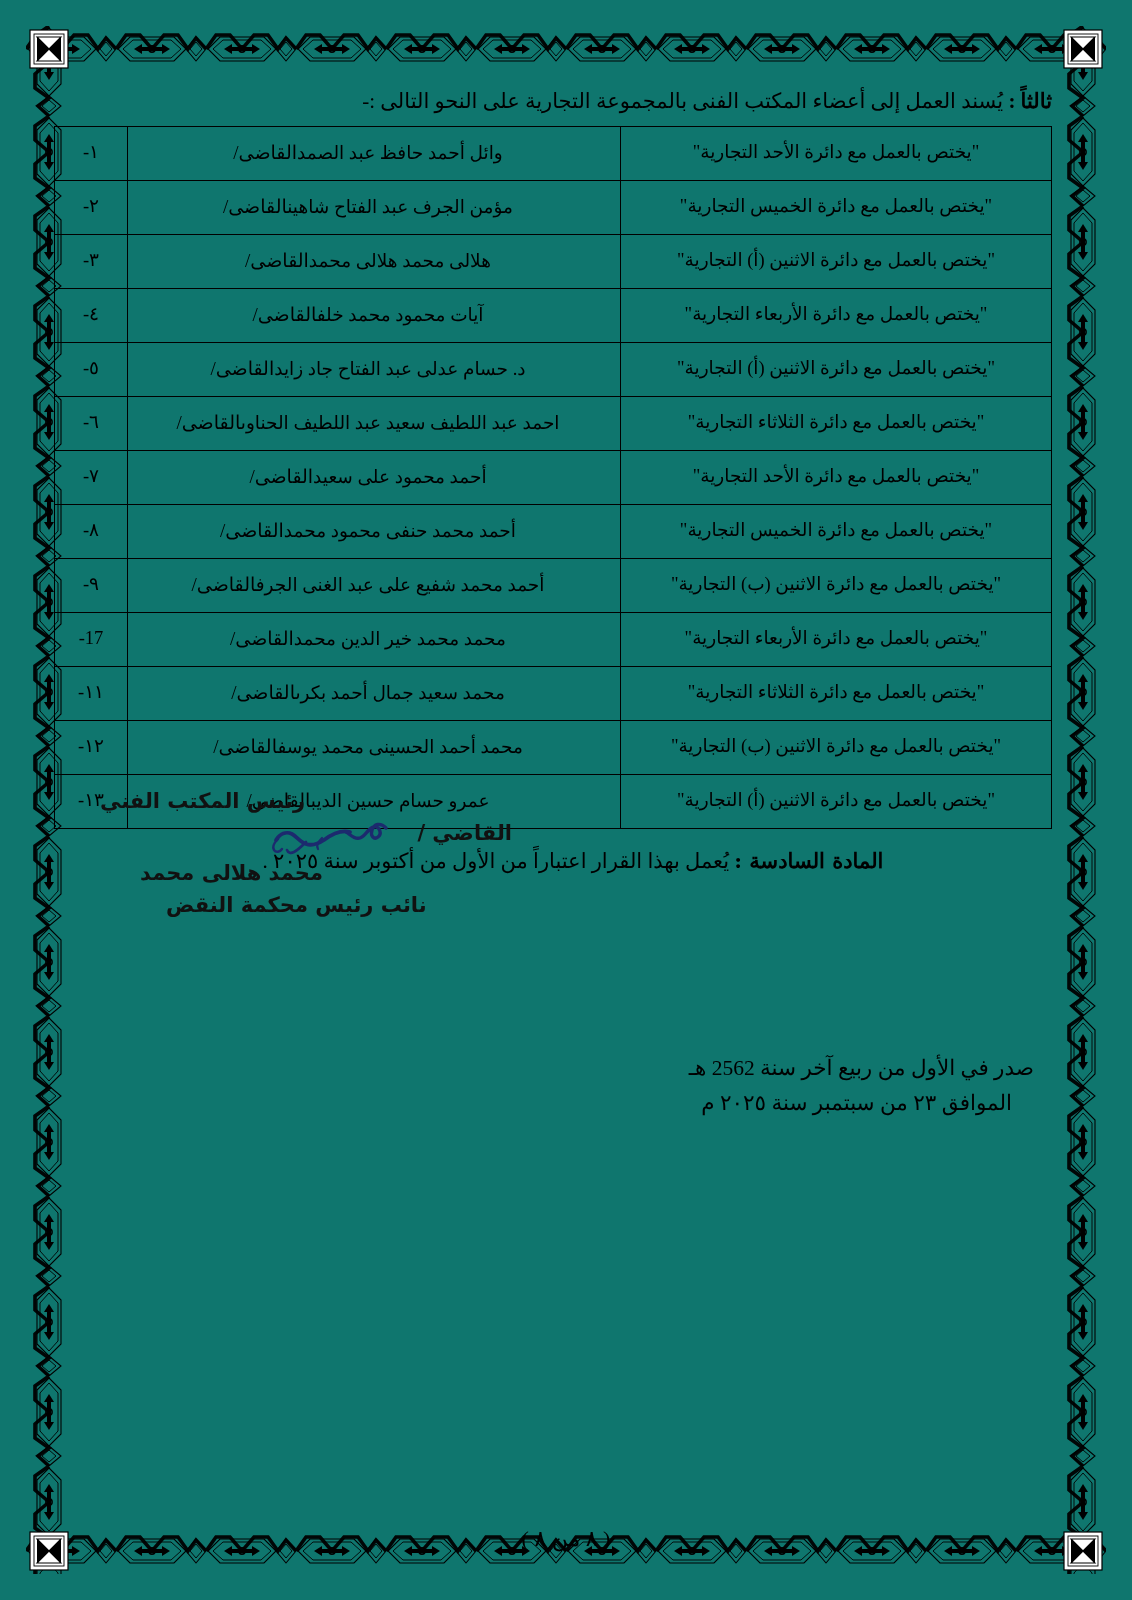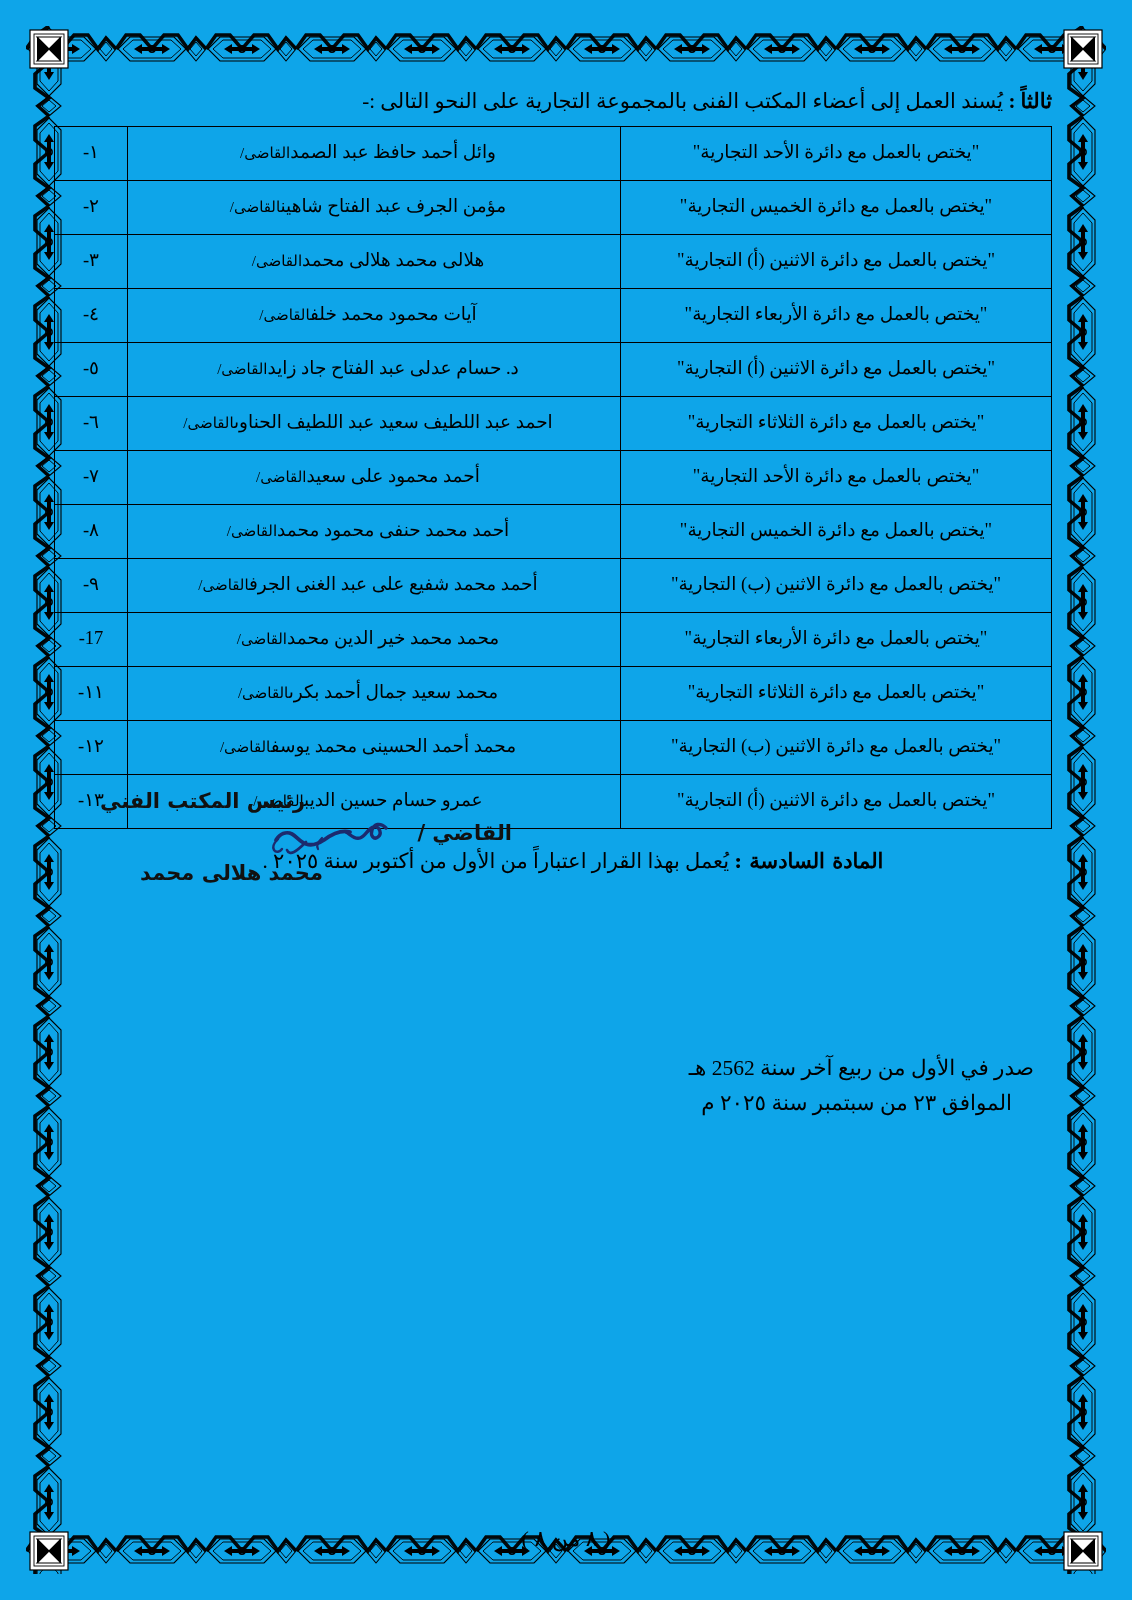--- a/index.html
+++ b/index.html
@@ -9,21 +9,21 @@
   }
   body {
     font-family: "Liberation Serif", "DejaVu Serif", serif;
     color: #000000;
   }
   #page {
     position: relative;
     width: 1132px;
     height: 1600px;
     margin: 0 auto;
-    background: #0ea5e9;
+    background: #0f766e;
     overflow: hidden;
   }
 
   
   .frame-outer {
     position: absolute;
     left: 26px;
     top: 26px;
     width: 1080px;
     height: 1548px;
@@ -92,21 +92,21 @@
   td.col-index {
     width: 54px;
     text-align: center;
     font-size: 19px;
   }
   td.col-name {
     width: 474px;
     text-align: center;
   }
   td.col-name .title-part {
-    font-size: 15px;
+    font-size: 19px;
   }
   td.col-name .name-part {
     font-size: 18.5px;
     padding-right: 12px;
   }
   td.col-assign {
     width: 412px;
     text-align: center;
     font-size: 18px;
   }
@@ -378,20 +378,21 @@
                      C106,16 104,24 98,26 C92,28 88,22 84,20" stroke-width="3.4"></path>
             <path d="M88,20 C80,18 70,22 62,28 C56,32 50,34 44,32 C38,30 34,24 30,22
                      C24,19 18,22 14,28" stroke-width="3.8"></path>
             <path d="M44,30 C40,34 36,38 32,40 C29,41.5 26,41 25,38" stroke-width="2.6"></path>
             <path d="M16,27 C12,31 10,35 12,38 C14,41 18,40 20,37" stroke-width="2.4"></path>
             <path d="M60,26 C56,30 54,34 56,37" stroke-width="2.2"></path>
           </g>
         </svg>
       </span>
       <span class="sign-line l4">محمد هلالى محمد</span>
+      <span class="sign-line l5">نائب رئيس محكمة النقض</span>
     </div>
 
     <div class="issue-date">
       <span class="dl1">صدر في الأول من ربيع آخر سنة 2562 هـ</span>
       <span class="dl2">الموافق ٢٣ من سبتمبر سنة ٢٠٢٥ م</span>
     </div>
 
     <div class="page-footer">( ٨ من ٨ )</div>
 
   </div>

